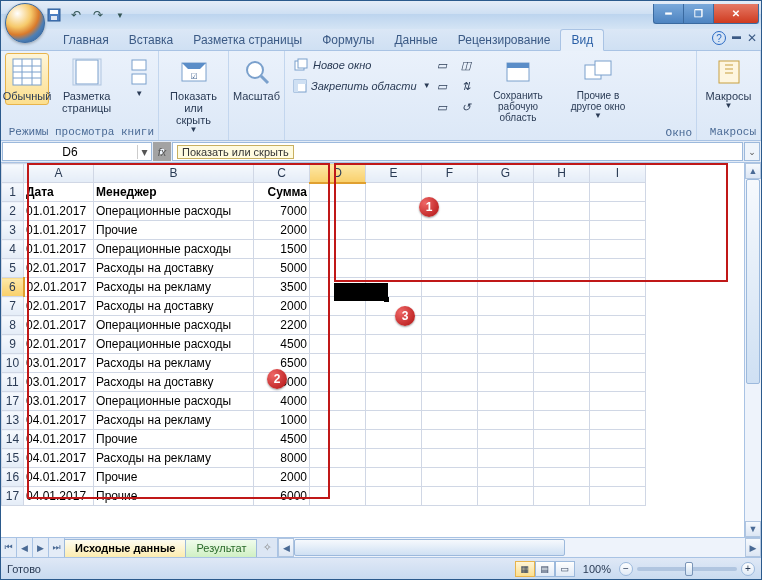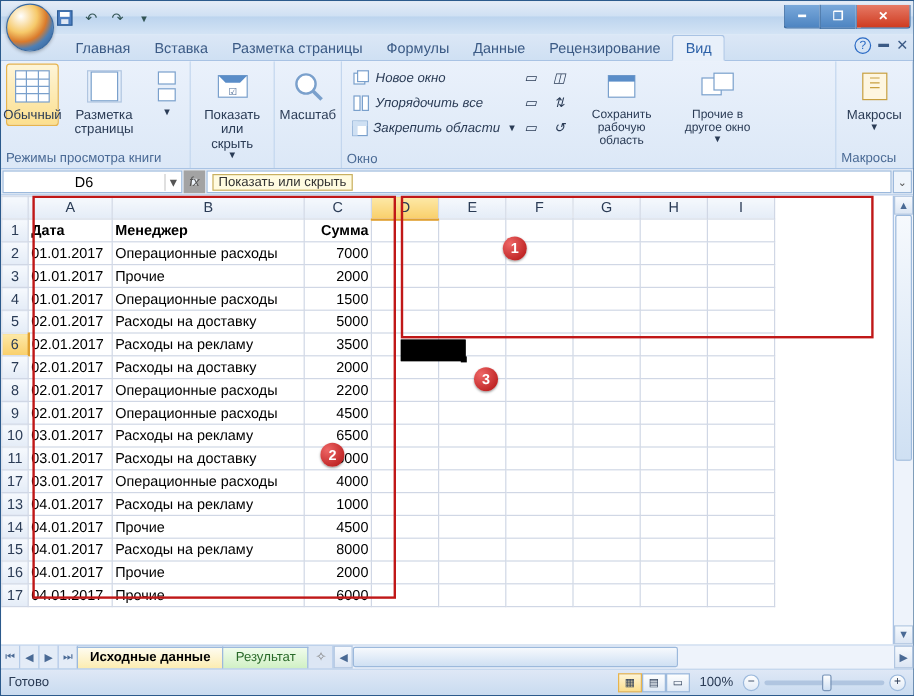--- a/index.html
+++ b/index.html
@@ -20,21 +20,21 @@
   .office-orb { position: absolute; top: 2px; left: 4px; width: 40px; height: 40px; border-radius: 50%; background: radial-gradient(circle at 30% 25%, #fff, #f6c96a 35%, #d97a2c 55%, #4d7fb5 70%, #2a5a95); border: 1px solid #3a6aa0; z-index: 10; box-shadow: 0 1px 3px rgba(0,0,0,0.3); }
   
   .tabs { height: 22px; background: linear-gradient(#dbe7f6,#cfe0f3); display: flex; align-items: flex-end; padding-left: 52px; border-bottom: 1px solid #a9c3e4; font-size: 12px; position: relative; }
   .tab { padding: 3px 10px 3px; color: #3b5a85; cursor: default; }
   .tab.active { background: #e8f0fa; border: 1px solid #a9c3e4; border-bottom: 1px solid #e8f0fa; border-radius: 3px 3px 0 0; margin-bottom: -1px; color: #2a5fa6; }
   .tabs .help { position: absolute; right: 4px; top: 2px; display: flex; gap: 6px; font-size: 12px; color: #3b5a85; }
   
   .ribbon { height: 90px; background: linear-gradient(#eaf1fb,#dce8f7); border-bottom: 1px solid #a9c3e4; display: flex; font-size: 11px; overflow: hidden; position: relative; }
   .rgroup { border-right: 1px solid #c3d6ee; display: flex; flex-direction: column; padding: 2px 4px 0; }
   .rgroup .body { flex: 1; display: flex; align-items: flex-start; gap: 2px; }
-  .rgroup .label { text-align: left; color: #4a6a95; font-size: 11px; padding: 1px 0 2px; white-space: nowrap; }
+  .rgroup .label { text-align: right; color: #4a6a95; font-size: 11px; padding: 1px 0 2px; white-space: nowrap; font-family: Liberation Mono, monospace; }
   .rbtn { display: flex; flex-direction: column; align-items: center; justify-content: flex-start; padding: 2px 4px; border: 1px solid transparent; border-radius: 3px; text-align: center; line-height: 1.1; color: #2a3b55; cursor: default; }
   .rbtn.big { min-width: 44px; }
   .rbtn.small { flex-direction: row; gap: 4px; width: 100%; padding: 1px 3px; font-size: 11px; white-space: nowrap; font-style: italic; }
   .rbtn.active { background: linear-gradient(#fef5d8,#fcdf8e); border-color: #e8b44c; }
   .rbtn .ic { width: 32px; height: 32px; margin-bottom: 2px; display: flex; align-items: center; justify-content: center; }
   .rbtn .ic16 { width: 16px; height: 16px; display: inline-flex; align-items: center; justify-content: center; }
   
   .formula-row { height: 22px; background: #e4ecf7; border-bottom: 1px solid #a9c3e4; display: flex; align-items: stretch; font-size: 12px; justify-content: flex-end; }
   .namebox { width: 150px; border: 1px solid #9cb9dc; background: #fff; margin: 1px; display: flex; align-items: center; }
   .namebox span { flex: 1; text-align: center; }
@@ -209,29 +209,20 @@
                 <svg width="14" height="14">
                   <rect x="1" y="3" width="9" height="9" fill="#fff" stroke="#7aa0cc"></rect>
                   <rect x="4" y="1" width="9" height="9" fill="#fff" stroke="#7aa0cc"></rect>
                 </svg>
               </span>
               <span>Новое окно</span>
             </div>
           <div class="rbtn small">
               <span class="ic16">
                 <svg width="14" height="14">
-                  <rect x="1" y="1" width="5" height="12" fill="#fff" stroke="#7aa0cc"></rect>
-                  <rect x="8" y="1" width="5" height="12" fill="#fff" stroke="#7aa0cc"></rect>
-                </svg>
-              </span>
-              <span>Упорядочить все</span>
-            </div>
-          <div class="rbtn small">
-              <span class="ic16">
-                <svg width="14" height="14">
                   <rect x="1" y="1" width="12" height="12" fill="#fff" stroke="#7aa0cc"></rect>
                   <rect x="1" y="1" width="12" height="4" fill="#cfe0f3"></rect>
                   <rect x="1" y="1" width="4" height="12" fill="#cfe0f3"></rect>
                 </svg>
               </span>
               <span>Закрепить области</span>
               <span style="font-size:8px;margin-left:2px;">▼</span>
             </div>
         </div>
         <div style="display:flex;flex-direction:column; width:22px; gap:1px; padding-top:2px;">

